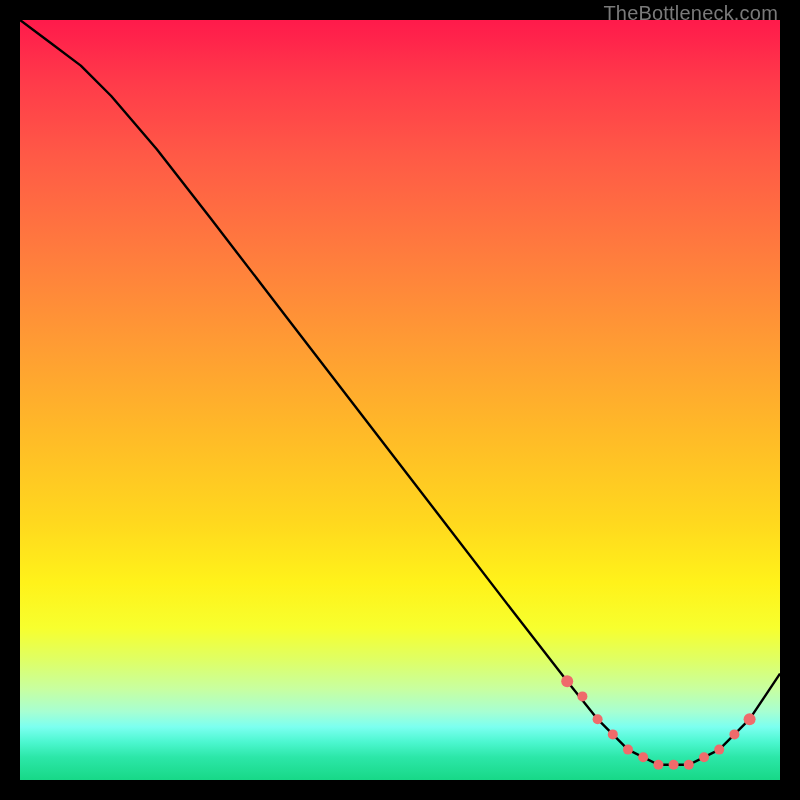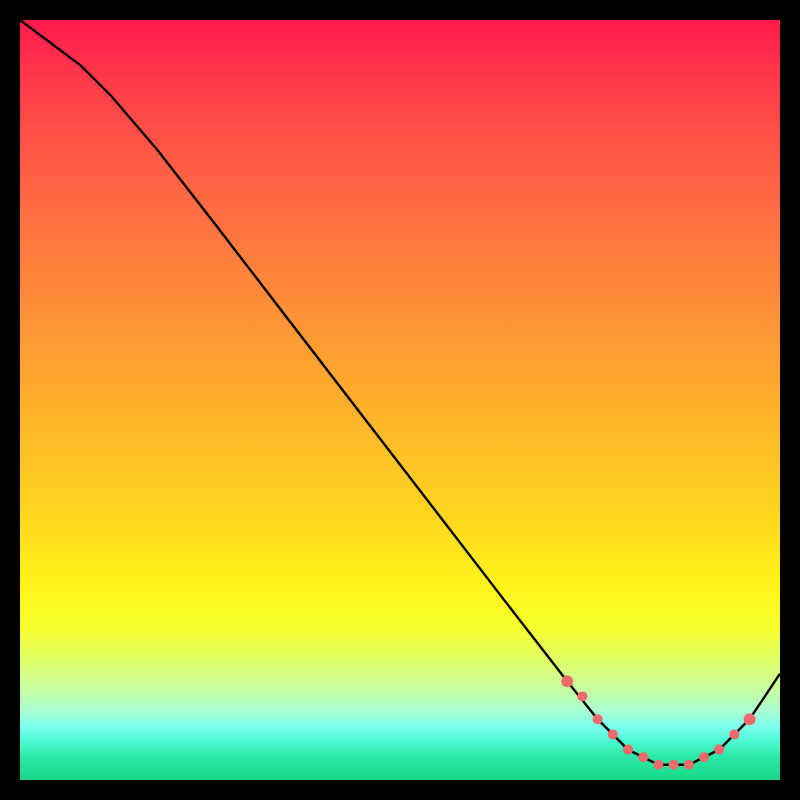--- a/index.html
+++ b/index.html
@@ -62,20 +62,21 @@
     font-size: 20px;
     letter-spacing: 0.2px;
     user-select: none;
   }
 </style>
 </head>
 <body>
 
 <div class="stage">
 
+  <div class="watermark">TheBottleneck.com</div>
 
   <div class="plot">
     <div class="gradient"></div>
 
     <svg class="curve" viewBox="0 0 760 760" preserveAspectRatio="none">
       <path id="curve-path" fill="none" stroke="#000" stroke-width="2.4" stroke-linejoin="round" d="M0.0 0.0 L30.4 22.8 L60.8 45.6 L91.2 76.0 L136.8 129.2 L190.0 197.6 L266.0 296.4 L342.0 395.2 L418.0 494.0 L494.0 592.8 L547.2 661.2 L577.6 699.2 L608.0 729.6 L638.4 744.8 L668.8 744.8 L699.2 729.6 L729.6 699.2 L760.0 653.6"></path>
       <g id="marker-group">
           <circle cx="547.2" cy="661.2" r="6" fill="#ef6b6b"></circle>
           <circle cx="562.4" cy="676.4" r="5" fill="#ef6b6b"></circle>
           <circle cx="577.6" cy="699.2" r="5" fill="#ef6b6b"></circle>

